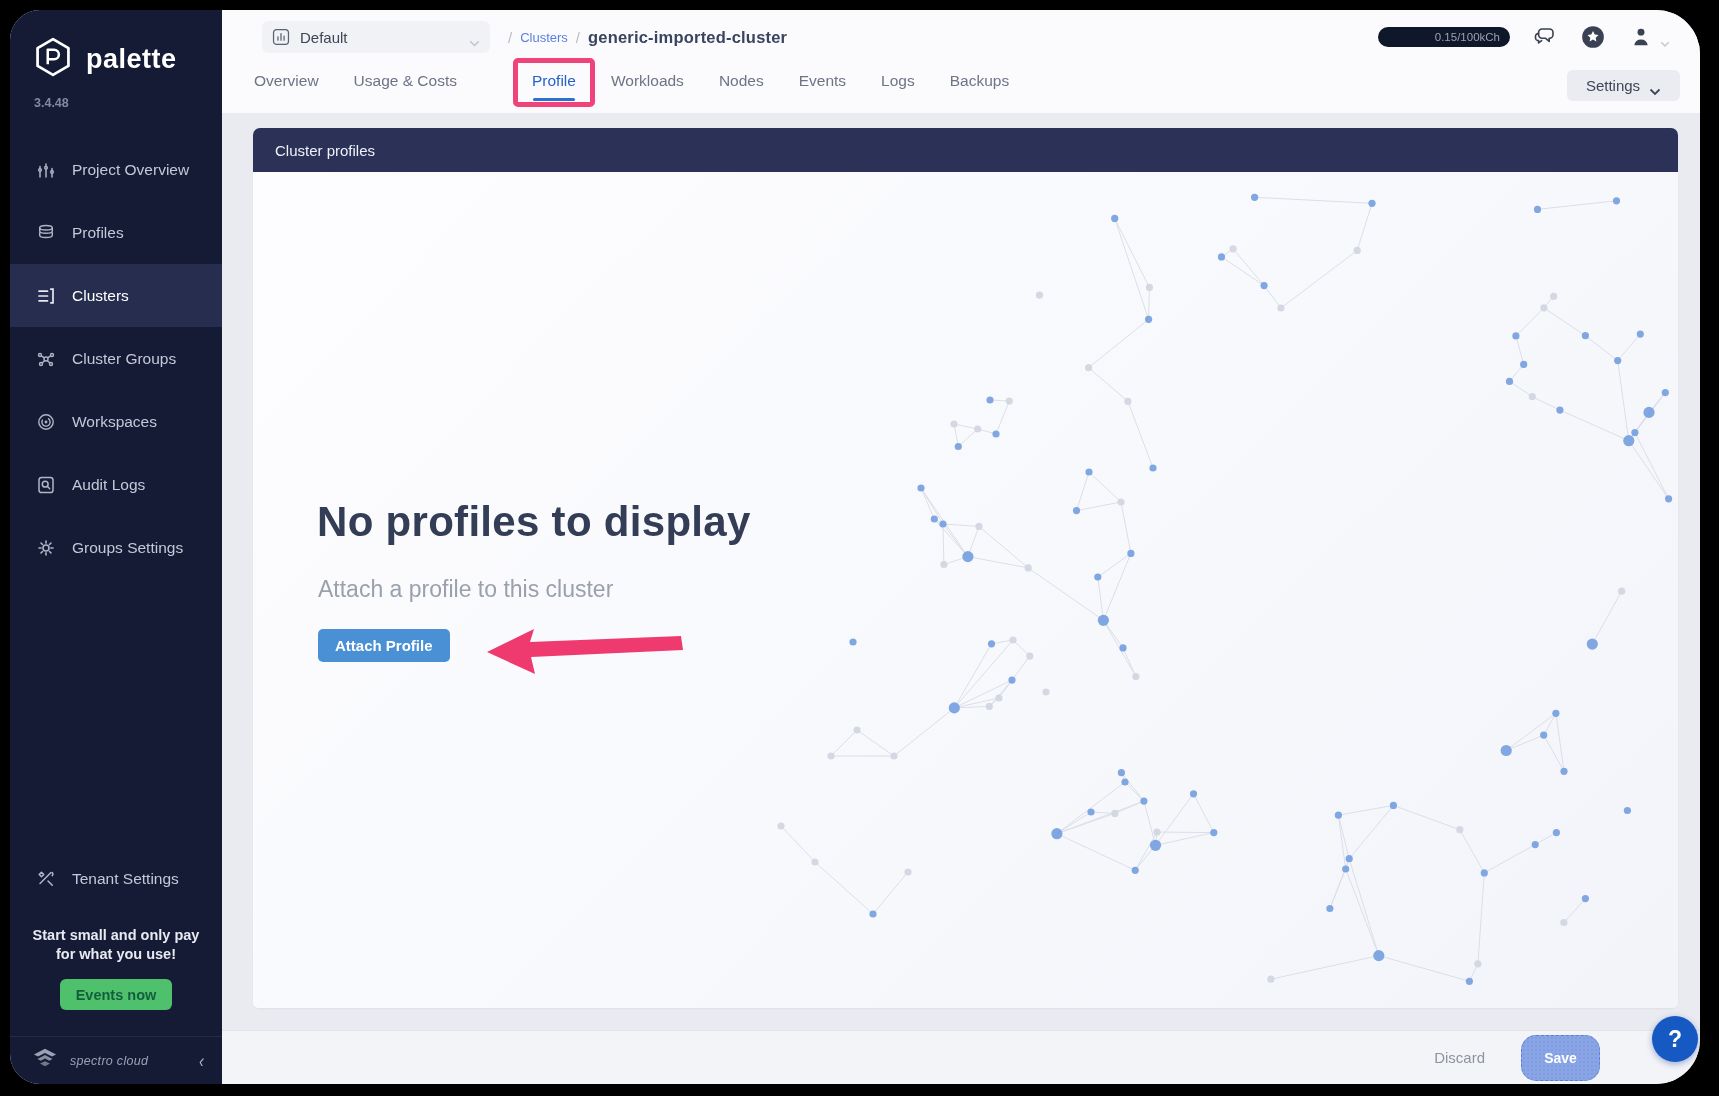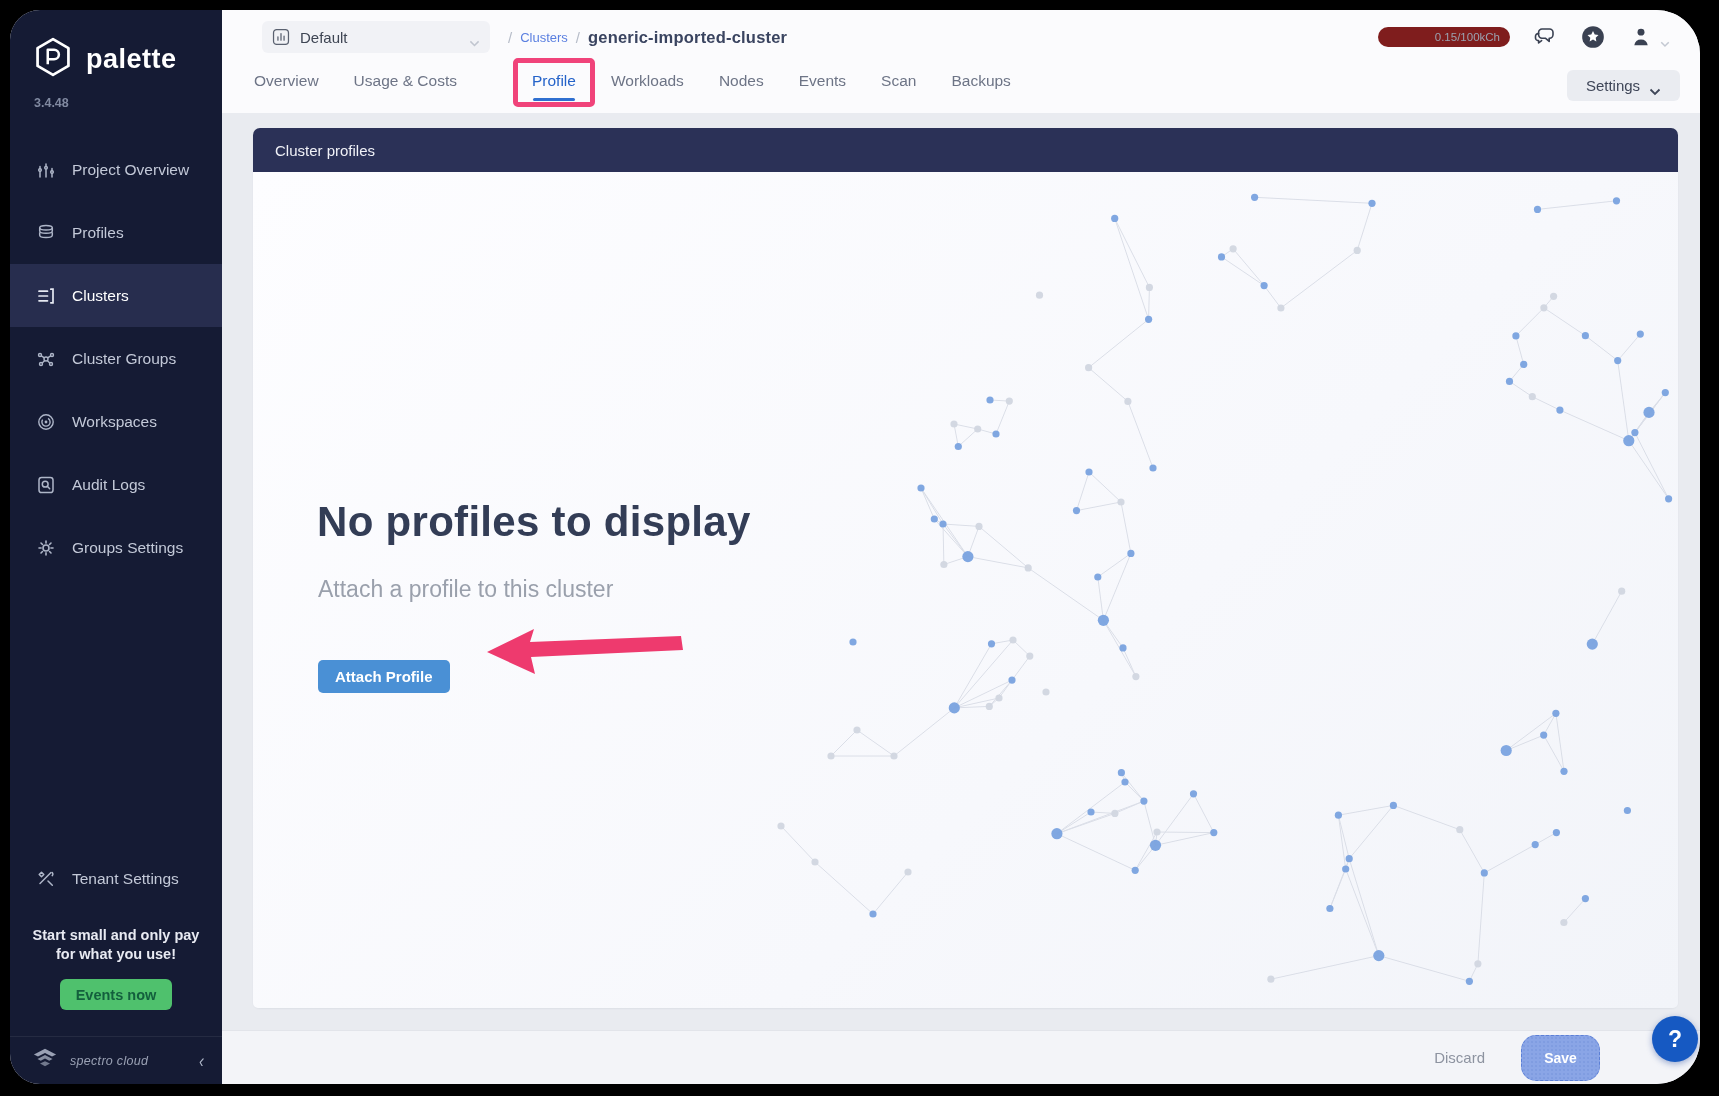--- a/index.html
+++ b/index.html
@@ -35,21 +35,21 @@
   .proj-select{display:flex;align-items:center;width:228px;height:32px;background:#f1f2f6;border-radius:6px;
                padding:0 10px;gap:10px;cursor:pointer;}
   .proj-select .ic{width:18px;height:18px;color:#5a6170;}
   .proj-select .lbl{font-size:15px;color:#3e4553;}
   .proj-select .chev{margin-left:auto;width:11px;height:8px;color:#c0c5cf;}
   .crumb{display:flex;align-items:center;gap:8px;margin-left:18px;}
   .crumb .slash{color:#b6bcc8;font-size:15px;}
   .crumb .link{color:#5a7fe0;font-size:13px;cursor:pointer;}
   .crumb .current{color:#3a4460;font-size:16.5px;font-weight:700;letter-spacing:.2px;}
   .top-icons{margin-left:auto;display:flex;align-items:center;gap:22px;}
-  .usage-pill{width:132px;height:20px;background:#7f1d1d;border-radius:10px;display:flex;align-items:center;
+  .usage-pill{width:132px;height:20px;background:#0f172a;border-radius:10px;display:flex;align-items:center;
               justify-content:flex-end;padding:0 10px;font-size:11.5px;color:#9aa2b0;}
   .tbi{width:26px;height:26px;cursor:pointer;display:flex;align-items:center;justify-content:center;}
   .tbi svg{width:100%;height:100%;}
   .user-wrap{display:flex;align-items:center;gap:6px;cursor:pointer;}
   .tiny-chev{width:10px;height:7px;color:#c3c8d2;}
   .tabs{position:absolute;left:30px;top:56px;display:flex;gap:31px;}
   .tab{position:relative;padding:6px 2px 18px;font-size:15.5px;color:#6d7486;cursor:pointer;white-space:nowrap;}
   .tab.active{color:#2563c9;font-weight:400;margin-left:40px;}
   .tab.active .underline{position:absolute;left:50%;transform:translateX(-50%);bottom:7px;width:42px;height:3px;
                          background:#2f6fd0;border-radius:2px;}
@@ -62,21 +62,21 @@
   .panel{position:absolute;left:31px;right:22px;top:15px;height:880px;display:flex;flex-direction:column;
          border-radius:7px;box-shadow:0 1px 2px rgba(40,50,90,.06);}
   .panel-header{height:44px;background:#2b3157;border-radius:7px 7px 0 0;display:flex;align-items:center;
                 padding-left:22px;color:#f0f1f7;font-size:15px;}
   .panel-body{flex:1;position:relative;background:linear-gradient(135deg,#fdfdff 0%,#f7f8fc 60%,#f2f4f9 100%);
               border-radius:0 0 5px 5px;overflow:hidden;}
   .net-svg{position:absolute;inset:0;width:100%;height:100%;}
   .empty-title{position:absolute;left:64px;top:326px;margin:0;font-size:42px;font-weight:800;color:#333d56;letter-spacing:.3px;}
   .empty-sub{position:absolute;left:65px;top:404px;margin:0;font-size:23px;color:#9aa0ac;}
   .attach-btn{position:absolute;left:65px;top:457px;height:33px;padding:0 17px;background:#4a90d5;border:none;border-radius:5px;
-              color:#fff;font-size:15px;font-weight:700;cursor:pointer;margin-top:31px;}
+              color:#fff;font-size:15px;font-weight:700;cursor:pointer;}
   .arrow-svg{position:absolute;inset:0;width:100%;height:100%;pointer-events:none;}
   .footerbar{flex:0 0 54px;background:#f3f4f8;border-top:1px solid #e2e4ea;display:flex;align-items:center;
              justify-content:flex-end;gap:30px;padding-right:100px;}
   .discard-btn{background:none;border:none;font-size:15px;color:#8d93a0;cursor:pointer;}
   .save-btn{width:79px;height:46px;border-radius:15px;background:#8aa5e6;border:1px dashed #5b7fd6;color:#fff;
             font-size:14px;font-weight:700;cursor:pointer;
             background-image:radial-gradient(rgba(120,150,220,.55) 1px, transparent 1px);background-size:4px 4px;}
   .help-fab{position:absolute;right:2px;bottom:22px;width:46px;height:46px;border-radius:50%;background:#1659c2;border:none;
             color:#fff;font-size:23px;font-weight:700;cursor:pointer;box-shadow:0 2px 6px rgba(20,60,150,.4);}
 </style>
@@ -238,21 +238,21 @@
           </div>
         </div>
 
         <nav class="tabs" id="tab-row">
             <div class="tab"><span>Overview</span></div>
             <div class="tab"><span>Usage &amp; Costs</span></div>
             <div class="tab active"><span>Profile</span><span class="underline"></span><span class="ann-box"></span></div>
             <div class="tab"><span>Workloads</span></div>
             <div class="tab"><span>Nodes</span></div>
             <div class="tab"><span>Events</span></div>
-            <div class="tab"><span>Scan</span></div>
+            <div class="tab"><span>Logs</span></div>
             <div class="tab"><span>Backups</span></div>
           </nav>
 
         <button class="settings-btn">
           <span>Settings</span>
           <span class="chev">
             <svg viewBox="0 0 12 8" fill="none" stroke="currentColor" stroke-width="1.8">
                 <path d="M1.5 1.5 6 6l4.5-4.5"></path>
               </svg>
           </span>

